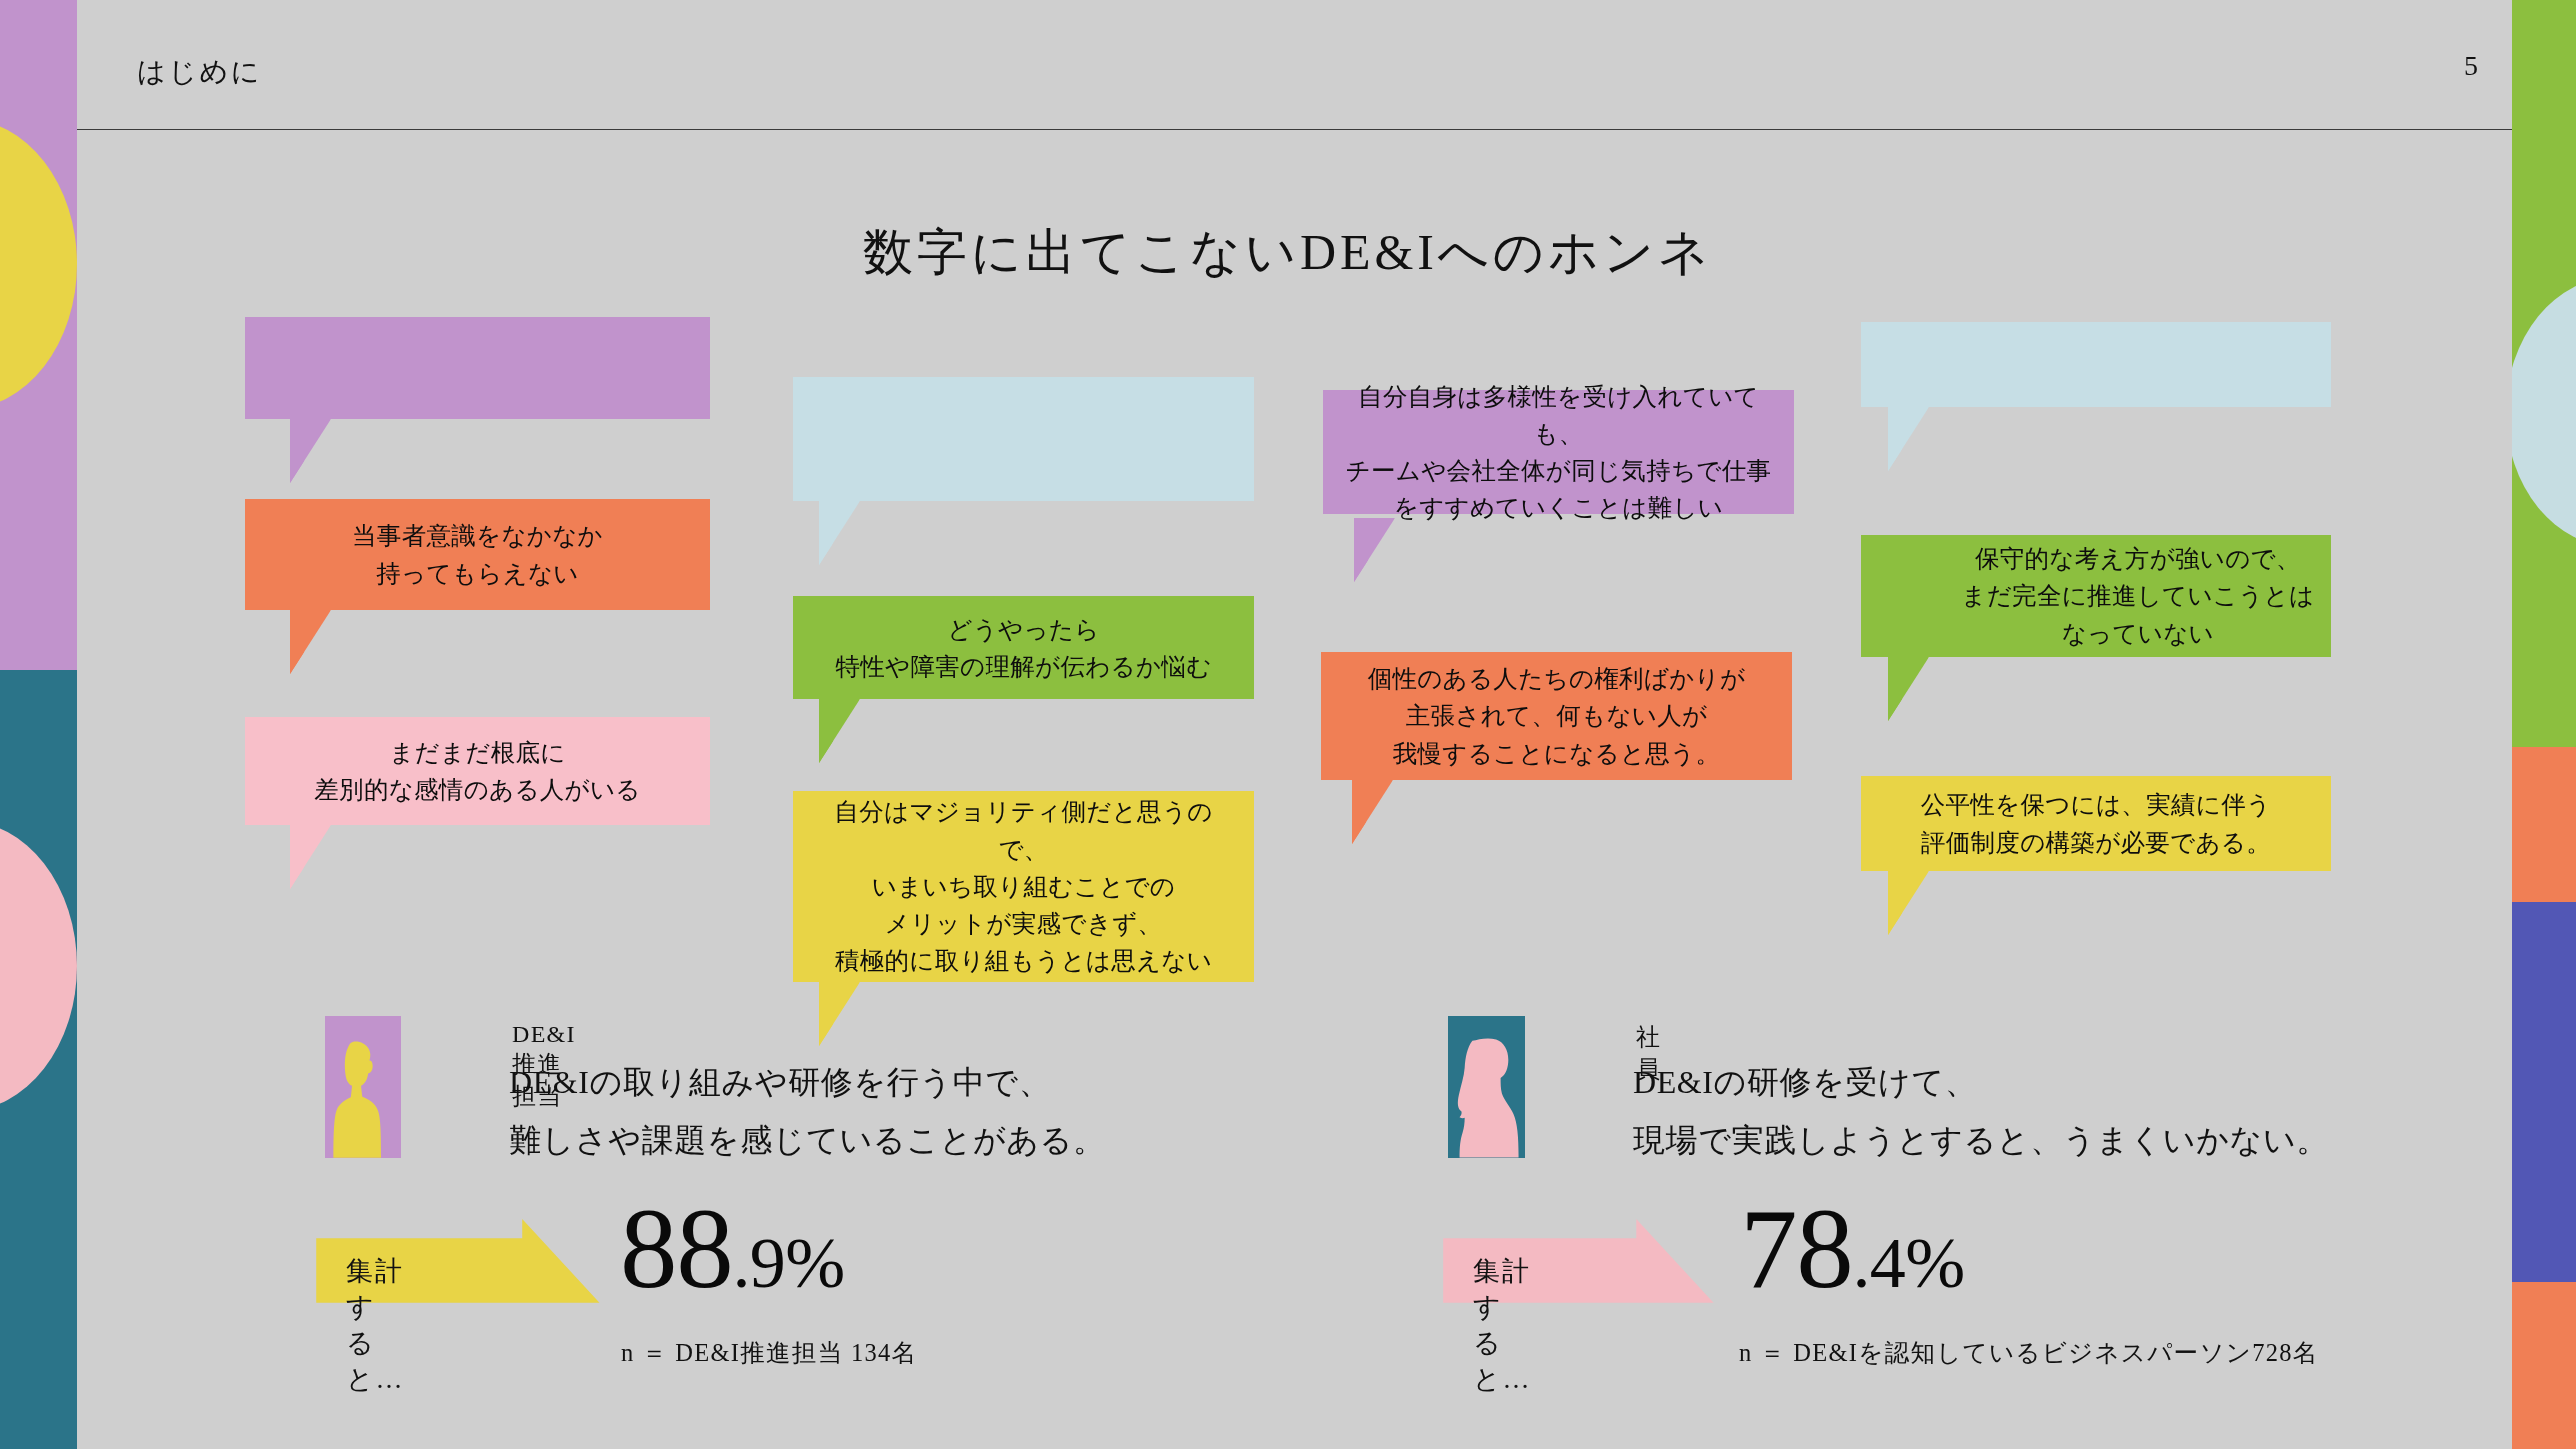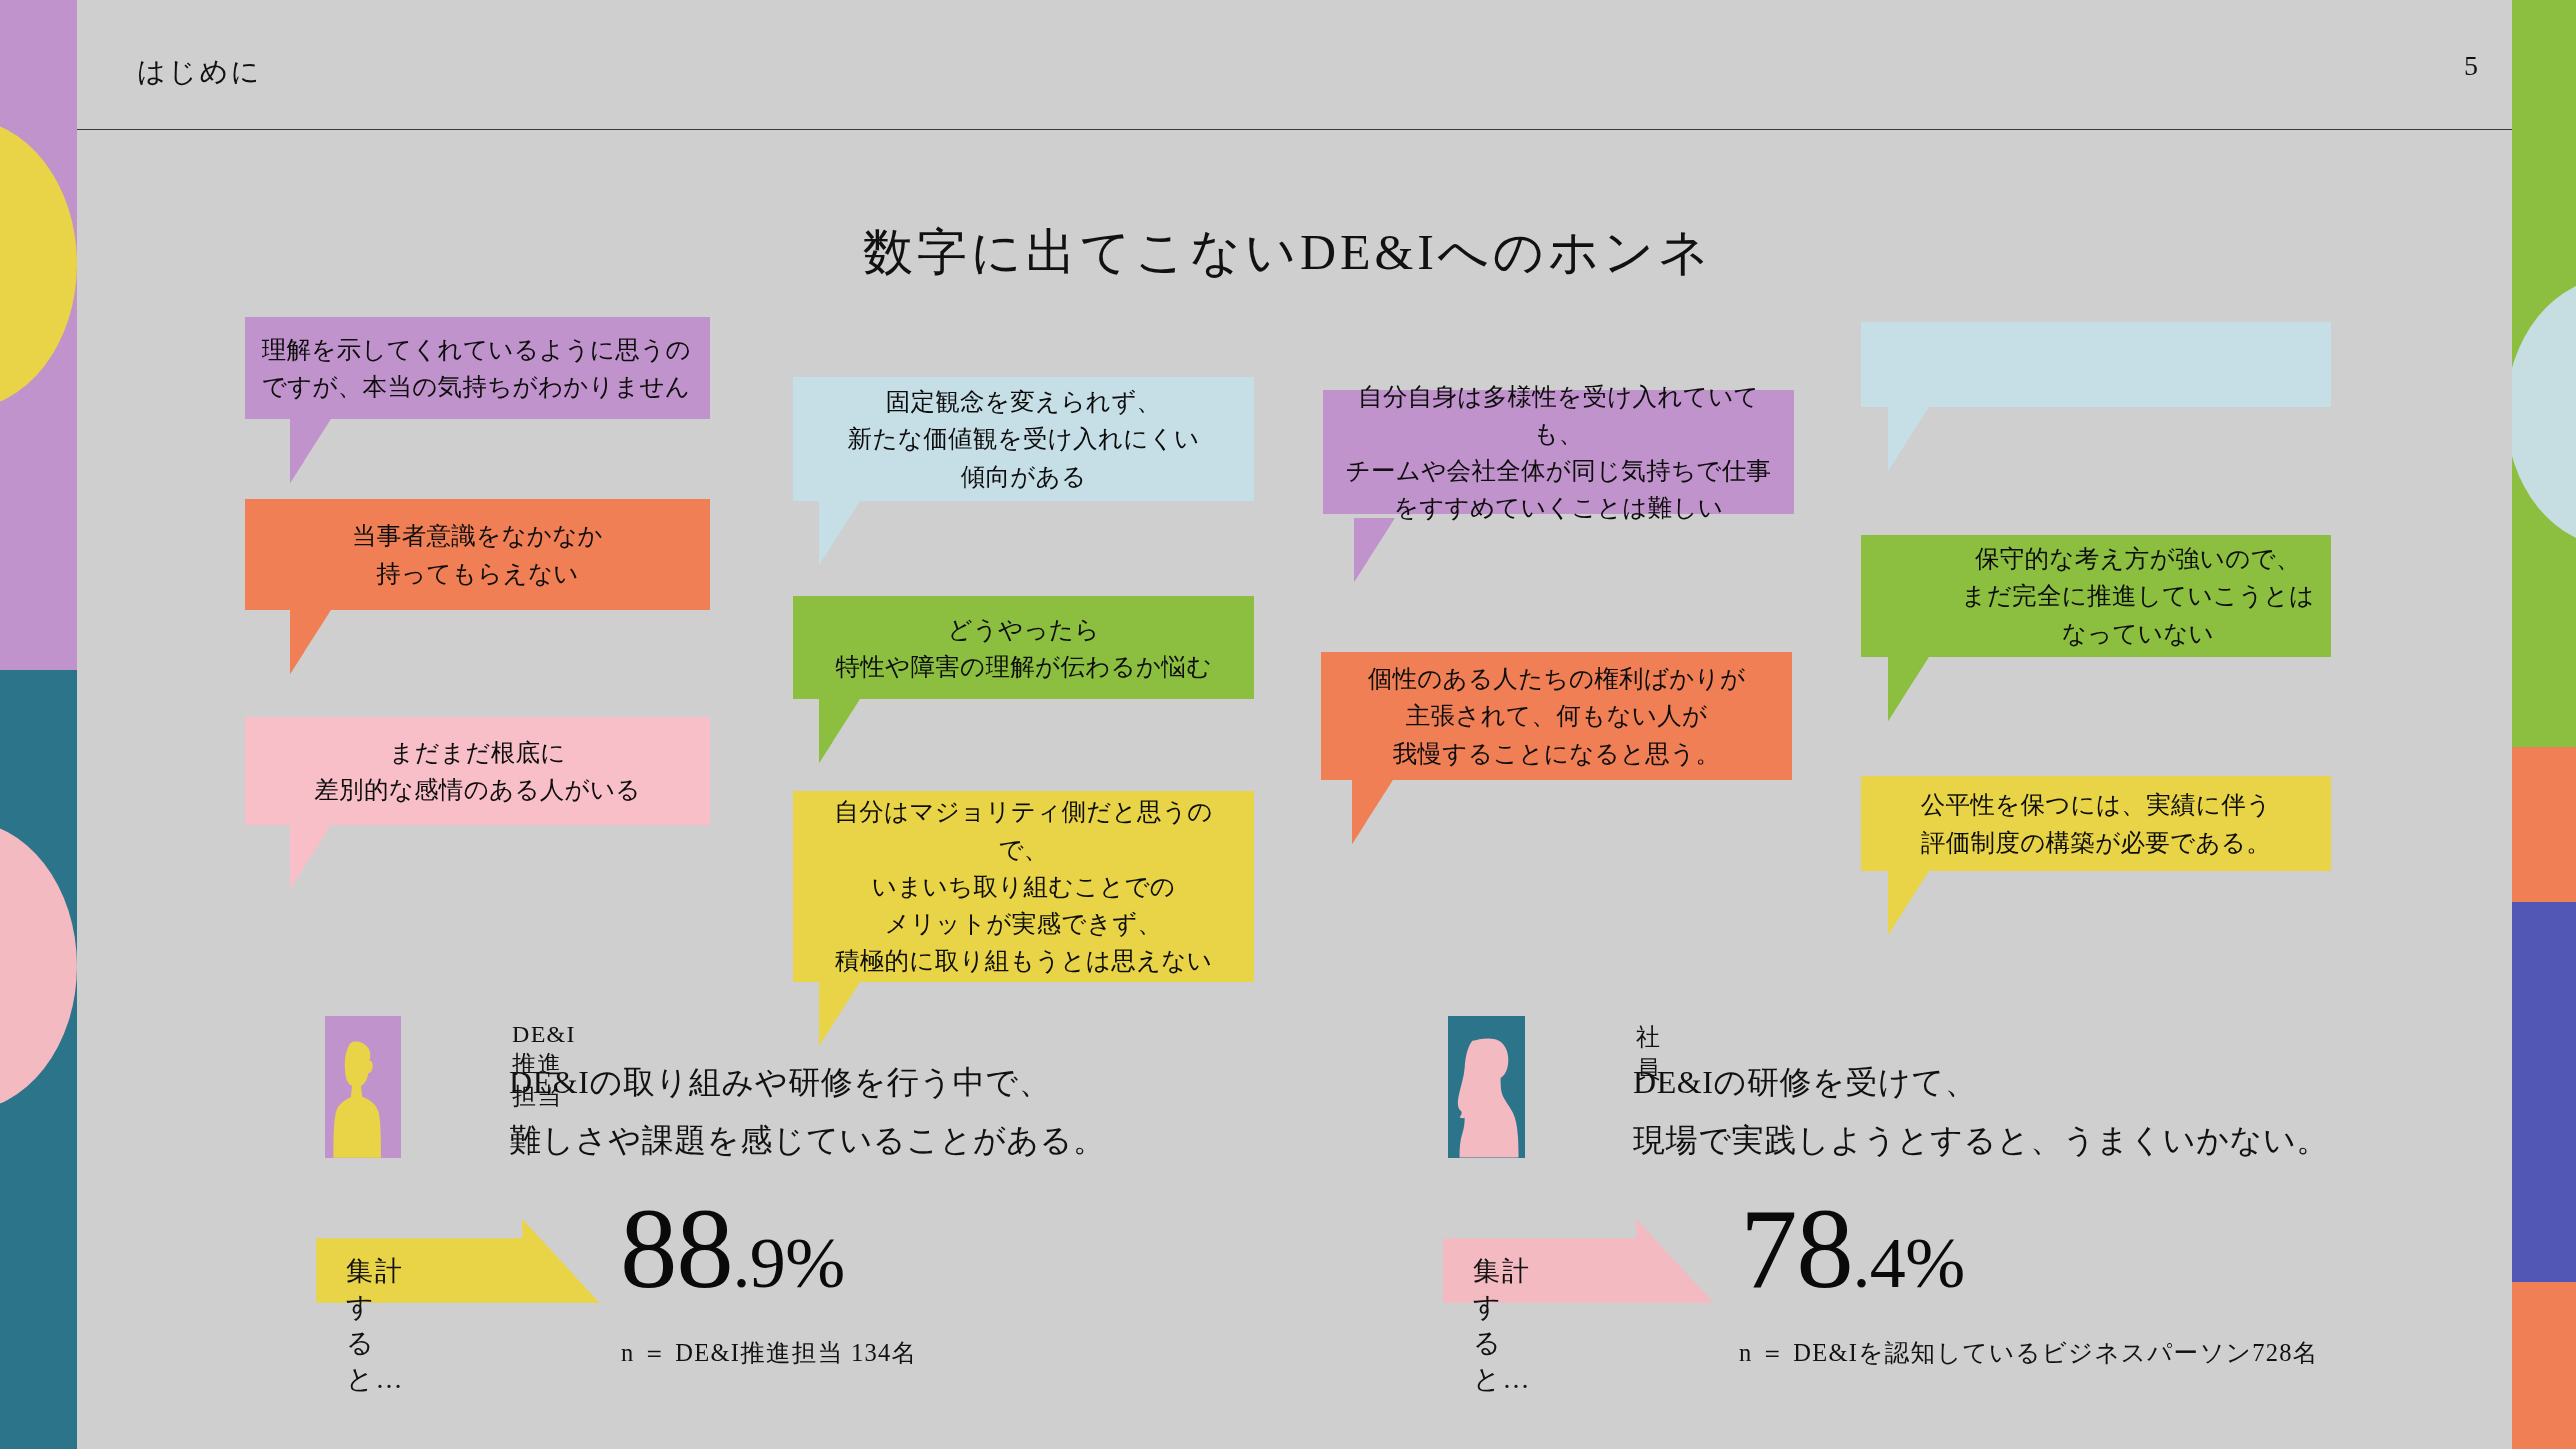--- a/index.html
+++ b/index.html
@@ -86,41 +86,36 @@
     <div class="ellipse re-lblue"></div>
   </div>
 
   <div class="header-title">はじめに</div>
   <div class="page-num">5</div>
   <div class="header-rule"></div>
 
   <div class="slide-title">数字に出てこないDE&amp;Iへのホンネ</div>
 
   <div class="bubble left-al" id="b1" style="left:245px;top:317px;width:465px;height:102px;background:#c193cc;">
-    <div class="txt">理解を示してくれているように思うの
-ですが、本当の気持ちがわかりません</div>
     <div class="tail" style="left:45px;top:102px;border-left:14px solid #c193cc;border-right:27px solid transparent;border-bottom:0;border-top:64px solid #c193cc;clip-path:polygon(0 0,100% 0,0% 100%);"></div>
   </div>
 
   <div class="bubble" id="b2" style="left:245px;top:499px;width:465px;height:111px;background:#f07f55;display:flex;align-items:center;justify-content:center;">
     <div class="txt">当事者意識をなかなか
 持ってもらえない</div>
     <div class="tail" style="left:45px;top:111px;border-left:14px solid #f07f55;border-right:27px solid transparent;border-top:64px solid #f07f55;clip-path:polygon(0 0,100% 0,0% 100%);"></div>
   </div>
 
   <div class="bubble" id="b3" style="left:245px;top:717px;width:465px;height:108px;background:#f8bfc9;display:flex;align-items:center;justify-content:center;">
     <div class="txt">まだまだ根底に
 差別的な感情のある人がいる</div>
     <div class="tail" style="left:45px;top:108px;border-left:14px solid #f8bfc9;border-right:27px solid transparent;border-top:64px solid #f8bfc9;clip-path:polygon(0 0,100% 0,0% 100%);"></div>
   </div>
 
   <div class="bubble" id="b4" style="left:793px;top:377px;width:461px;height:124px;background:#c6dee5;display:flex;align-items:center;justify-content:center;">
-    <div class="txt">固定観念を変えられず、
-新たな価値観を受け入れにくい
-傾向がある</div>
     <div class="tail" style="left:26px;top:124px;border-left:14px solid #c6dee5;border-right:27px solid transparent;border-top:64px solid #c6dee5;clip-path:polygon(0 0,100% 0,0% 100%);"></div>
   </div>
 
   <div class="bubble" id="b5" style="left:793px;top:596px;width:461px;height:103px;background:#8cbf3f;display:flex;align-items:flex-end;justify-content:center;">
     <div class="txt">どうやったら
 特性や障害の理解が伝わるか悩む</div>
     <div class="tail" style="left:26px;top:103px;border-left:14px solid #8cbf3f;border-right:27px solid transparent;border-top:64px solid #8cbf3f;clip-path:polygon(0 0,100% 0,0% 100%);"></div>
   </div>
 
   <div class="bubble" id="b6" style="left:793px;top:791px;width:461px;height:191px;background:#e8d446;display:flex;align-items:center;justify-content:flex-start;">

